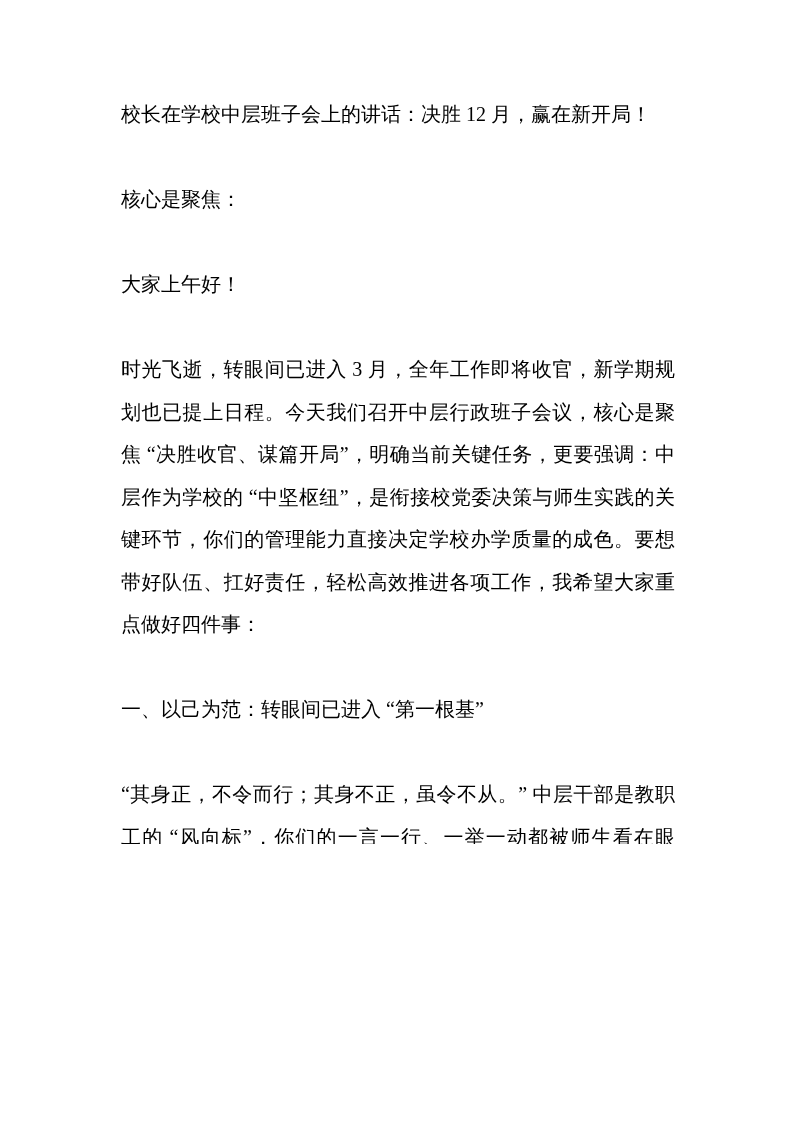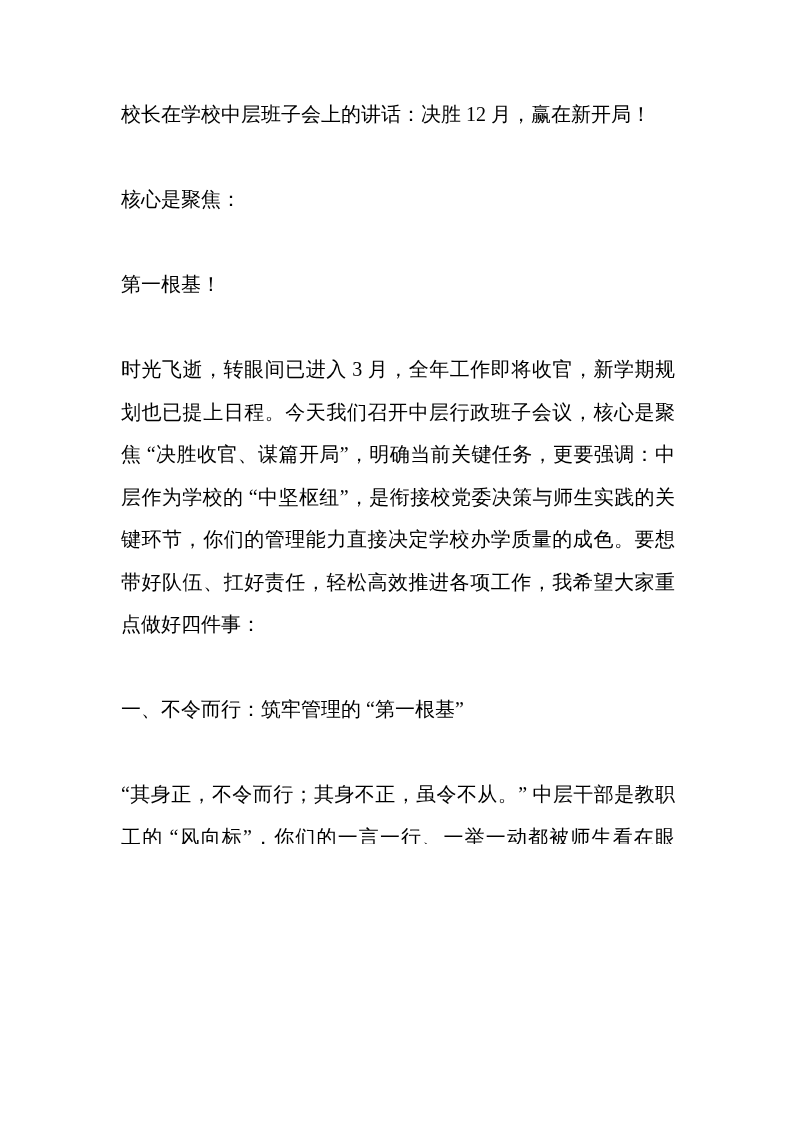--- a/index.html
+++ b/index.html
@@ -33,22 +33,22 @@
   }
 </style>
 </head>
 <body>
 
 <div class="page">
   <p class="line">校长在学校中层班子会上的讲话：决胜 12 月，赢在新开局！</p>
 
   <p class="line">核心是聚焦：</p>
 
-  <p class="line">第一根基！</p>
+  <p class="line">大家上午好！</p>
 
   <p class="para">时光飞逝，转眼间已进入 3 月，全年工作即将收官，新学期规划也已提上日程。今天我们召开中层行政班子会议，核心是聚焦 “决胜收官、谋篇开局”，明确当前关键任务，更要强调：中层作为学校的 “中坚枢纽”，是衔接校党委决策与师生实践的关键环节，你们的管理能力直接决定学校办学质量的成色。要想带好队伍、扛好责任，轻松高效推进各项工作，我希望大家重点做好四件事：</p>
 
-  <p class="line">一、不令而行：筑牢管理的 “第一根基”</p>
+  <p class="line">一、以己为范：转眼间已进入 “第一根基”</p>
 
   <p class="para">“其身正，不令而行；其身不正，虽令不从。” 中层干部是教职工的 “风向标”，你们的一言一行、一举一动都被师生看在眼里、记在心里，直接影响团队的公信力与执行力。如果连自己都管理不好，何谈带好队伍、推动工作？</p>
 
   <p class="line">1. 管好时间，守住纪律底线</p>
 </div>
 
 </body></html>

